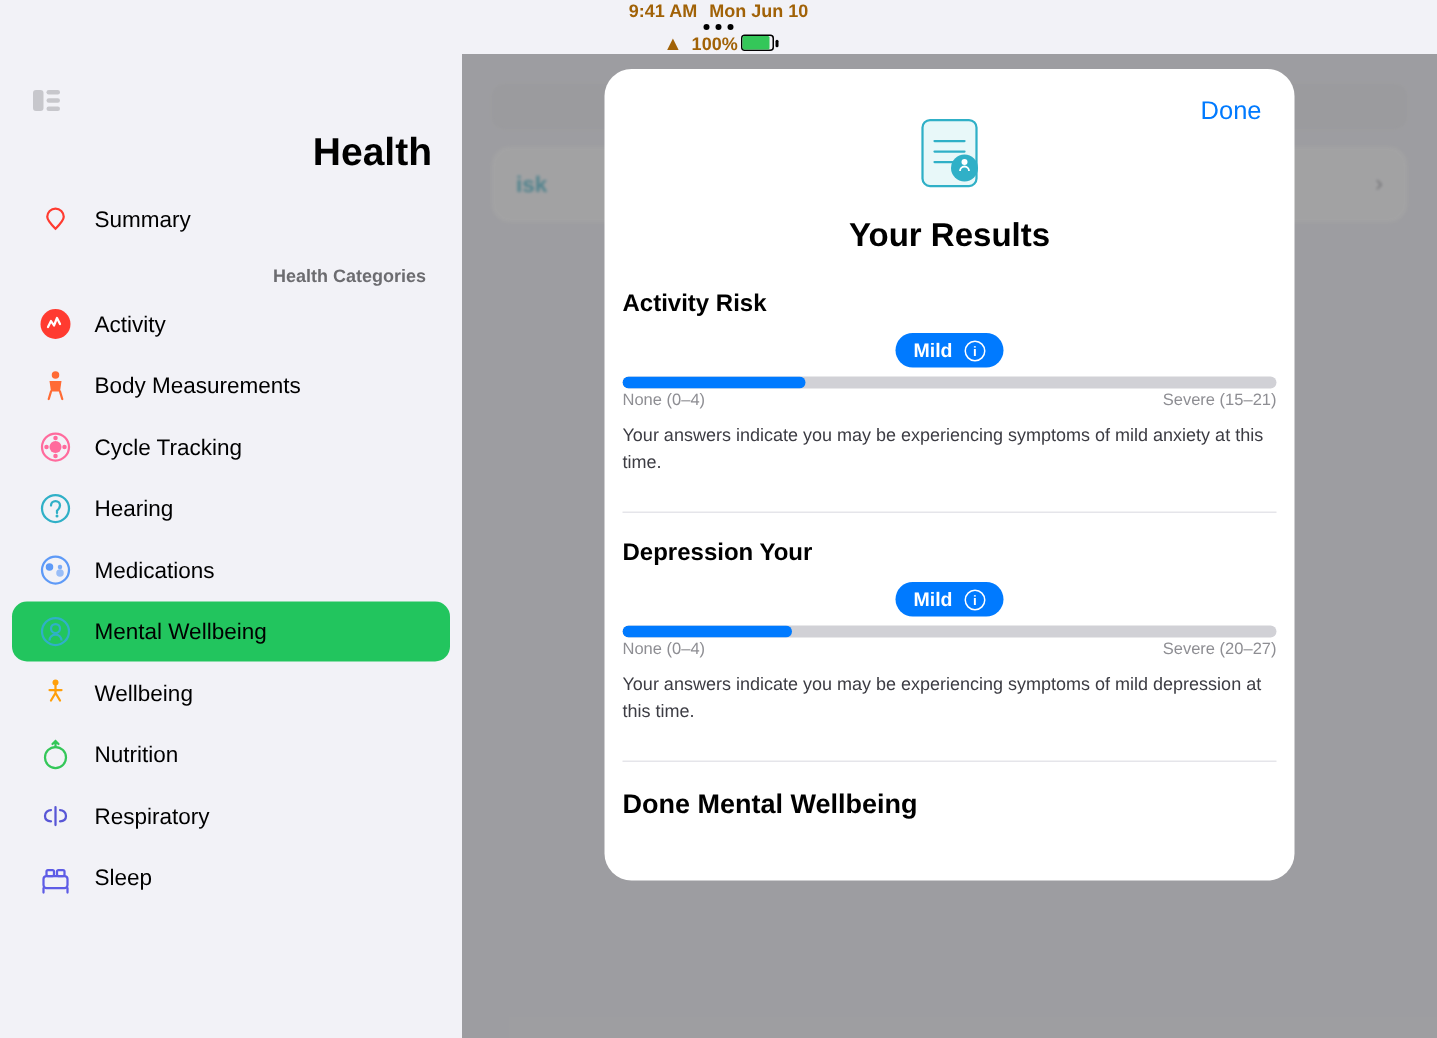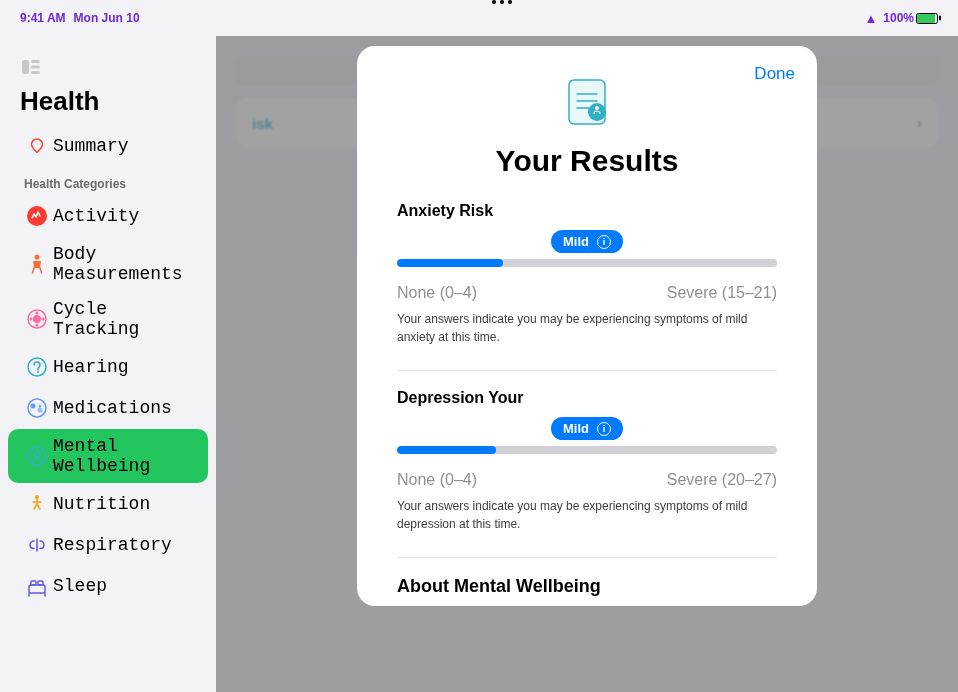--- a/index.html
+++ b/index.html
@@ -19,25 +19,27 @@
       background: #f2f2f7;
       position: relative;
       overflow: hidden;
     }
 
     
     .status-bar {
       height: 36px;
       background: #f2f2f7;
       display: flex;
+      align-items: center;
       justify-content: space-between;
       padding: 0 20px;
       font-size: 12px;
       font-weight: 600;
-      color: #6d28d9;
+      color: #a16207;
+      flex-direction: column;
     }
     .status-bar-left { display: flex; align-items: center; gap: 8px; }
     .status-bar-center { display: flex; gap: 4px; }
     .status-bar-right { display: flex; align-items: center; gap: 6px; }
     .dot { width: 4px; height: 4px; border-radius: 50%; background: #000; }
     .wifi-icon { font-size: 13px; }
     .battery { display: flex; align-items: center; gap: 2px; font-size: 12px; }
     .battery-bar {
       width: 22px; height: 11px; border: 1.5px solid #000; border-radius: 2.5px; position: relative;
     }
@@ -49,25 +51,26 @@
 
     
     .app-container {
       display: flex;
       height: calc(692px - 36px);
       background: #f2f2f7;
     }
 
     
     .sidebar {
-      width: 216px;
+      width: 308px;
       background: #f2f2f7;
       padding: 12px 0;
       flex-shrink: 0;
       overflow: hidden;
+      text-align: right;
     }
     .sidebar-header {
       padding: 8px 20px 4px;
       display: flex;
       align-items: center;
       gap: 12px;
     }
     .sidebar-toggle {
       width: 22px; height: 22px;
       display: flex; align-items: center; justify-content: center;
@@ -76,28 +79,27 @@
     .app-title {
       font-size: 26px;
       font-weight: 700;
       color: #000;
       padding: 4px 20px 8px;
     }
 
     .sidebar-item {
       display: flex;
       align-items: center;
-      gap: 3px;
+      gap: 13px;
       padding: 7px 16px;
       cursor: pointer;
       border-radius: 10px;
       margin: 1px 8px;
-      font-size: 18px;
+      font-size: 15px;
       color: #000;
-      font-family: Liberation Mono, monospace;
     }
     .sidebar-item.active {
       background: #22c55e;
     }
 
     .sidebar-icon {
       width: 26px; height: 26px;
       display: flex; align-items: center; justify-content: center;
       flex-shrink: 0;
     }
@@ -145,21 +147,21 @@
       justify-content: center;
       padding-top: 10px;
     }
     .modal {
       background: white;
       border-radius: 18px;
       width: 460px;
       max-height: 560px;
       overflow-y: auto;
       overflow-x: hidden;
-      padding: 20px 40px 28px;
+      padding: 20px 12px 28px;
       position: relative;
       scrollbar-width: none;
     }
     .modal::-webkit-scrollbar { display: none; }
 
     .modal-done-btn {
       position: absolute;
       top: 18px; right: 22px;
       font-size: 17px;
       font-weight: 400;
@@ -172,21 +174,21 @@
     .modal-icon {
       display: flex;
       justify-content: center;
       margin: 8px 0 14px;
     }
     .mental-icon {
       width: 56px; height: 56px;
     }
 
     .modal-title {
-      font-size: 30px;
+      font-size: 22px;
       font-weight: 700;
       text-align: center;
       color: #000;
       margin-bottom: 24px;
     }
 
     
     .result-section {
       margin-bottom: 24px;
     }
@@ -233,23 +235,23 @@
       overflow: hidden;
     }
     .progress-fill {
       height: 100%;
       background: #007aff;
       border-radius: 4px;
     }
     .progress-labels {
       display: flex;
       justify-content: space-between;
-      font-size: 16px;
+      font-size: 11px;
       color: #8e8e93;
-      margin-top: 17px;
+      margin-top: 2px;
     }
 
     .result-description {
       font-size: 12px;
       color: #3c3c43;
       line-height: 1.5;
       margin-top: 8px;
     }
 
     .divider {
@@ -391,23 +393,32 @@
       </div>
 
       <div class="sidebar-item">
         <div class="sidebar-icon">
           <svg width="24" height="24" viewBox="0 0 24 24">
             <circle cx="12" cy="5" r="2" fill="#ff9f0a"></circle>
             <path d="M12 7v5l-3 5M12 12l3 5" stroke="#ff9f0a" stroke-width="1.5" fill="none" stroke-linecap="round"></path>
             <path d="M8 10h8" stroke="#ff9f0a" stroke-width="1.5" stroke-linecap="round"></path>
           </svg>
         </div>
+        <span>Wellbeing</span>
+      </div>
+
+      <div class="sidebar-item">
+        <div class="sidebar-icon">
+          <svg width="24" height="24" viewBox="0 0 24 24">
+            <circle cx="12" cy="14" r="7" fill="none" stroke="#34c759" stroke-width="1.5"></circle>
+            <path d="M12 7V4M10 5l2-2 2 2" stroke="#34c759" stroke-width="1.5" stroke-linecap="round" fill="none"></path>
+          </svg>
+        </div>
         <span>Nutrition</span>
       </div>
-
 
       <div class="sidebar-item">
         <div class="sidebar-icon">
           <svg width="24" height="24" viewBox="0 0 24 24">
             <path d="M12 6v12M9 8c-2 0-4 1.5-4 4s1.5 3.5 4 3.5M15 8c2 0 4 1.5 4 4s-1.5 3.5-4 3.5" stroke="#5856d6" stroke-width="1.5" fill="none" stroke-linecap="round"></path>
           </svg>
         </div>
         <span>Respiratory</span>
       </div>
 
@@ -456,21 +467,21 @@
               <line x1="18" y1="34" x2="30" y2="34" stroke="#30b0c7" stroke-width="1.5" stroke-linecap="round"></line>
               <circle cx="38" cy="38" r="9" fill="#30b0c7"></circle>
               <circle cx="38" cy="34" r="2" fill="white"></circle>
               <path d="M35 40c0-1.7 1.3-3 3-3s3 1.3 3 3" stroke="white" stroke-width="1.2" fill="none"></path>
             </svg>
           </div>
 
           <h2 class="modal-title">Your Results</h2>
 
           <div class="result-section">
-            <div class="result-section-title">Anxiety Risk</div>
+            <div class="result-section-title">Activity Risk</div>
             <div class="badge-row">
               <div class="badge">
                 <span>Mild</span>
                 <div class="badge-info">i</div>
               </div>
             </div>
             <div class="progress-container">
               <div class="progress-track">
                 <div class="progress-fill" style="width: 28%;"></div>
               </div>
@@ -500,19 +511,19 @@
                 <span>None (0–4)</span>
                 <span>Severe (20–27)</span>
               </div>
             </div>
             <p class="result-description">Your answers indicate you may be experiencing symptoms of mild depression at this time.</p>
           </div>
 
           <div class="divider"></div>
 
           <div>
-            <h3 class="about-section-title">About Mental Wellbeing</h3>
+            <h3 class="about-section-title">Done Mental Wellbeing</h3>
           </div>
         </div>
       </div>
     </div>
   </div>
 </div>
 
 </body></html>

